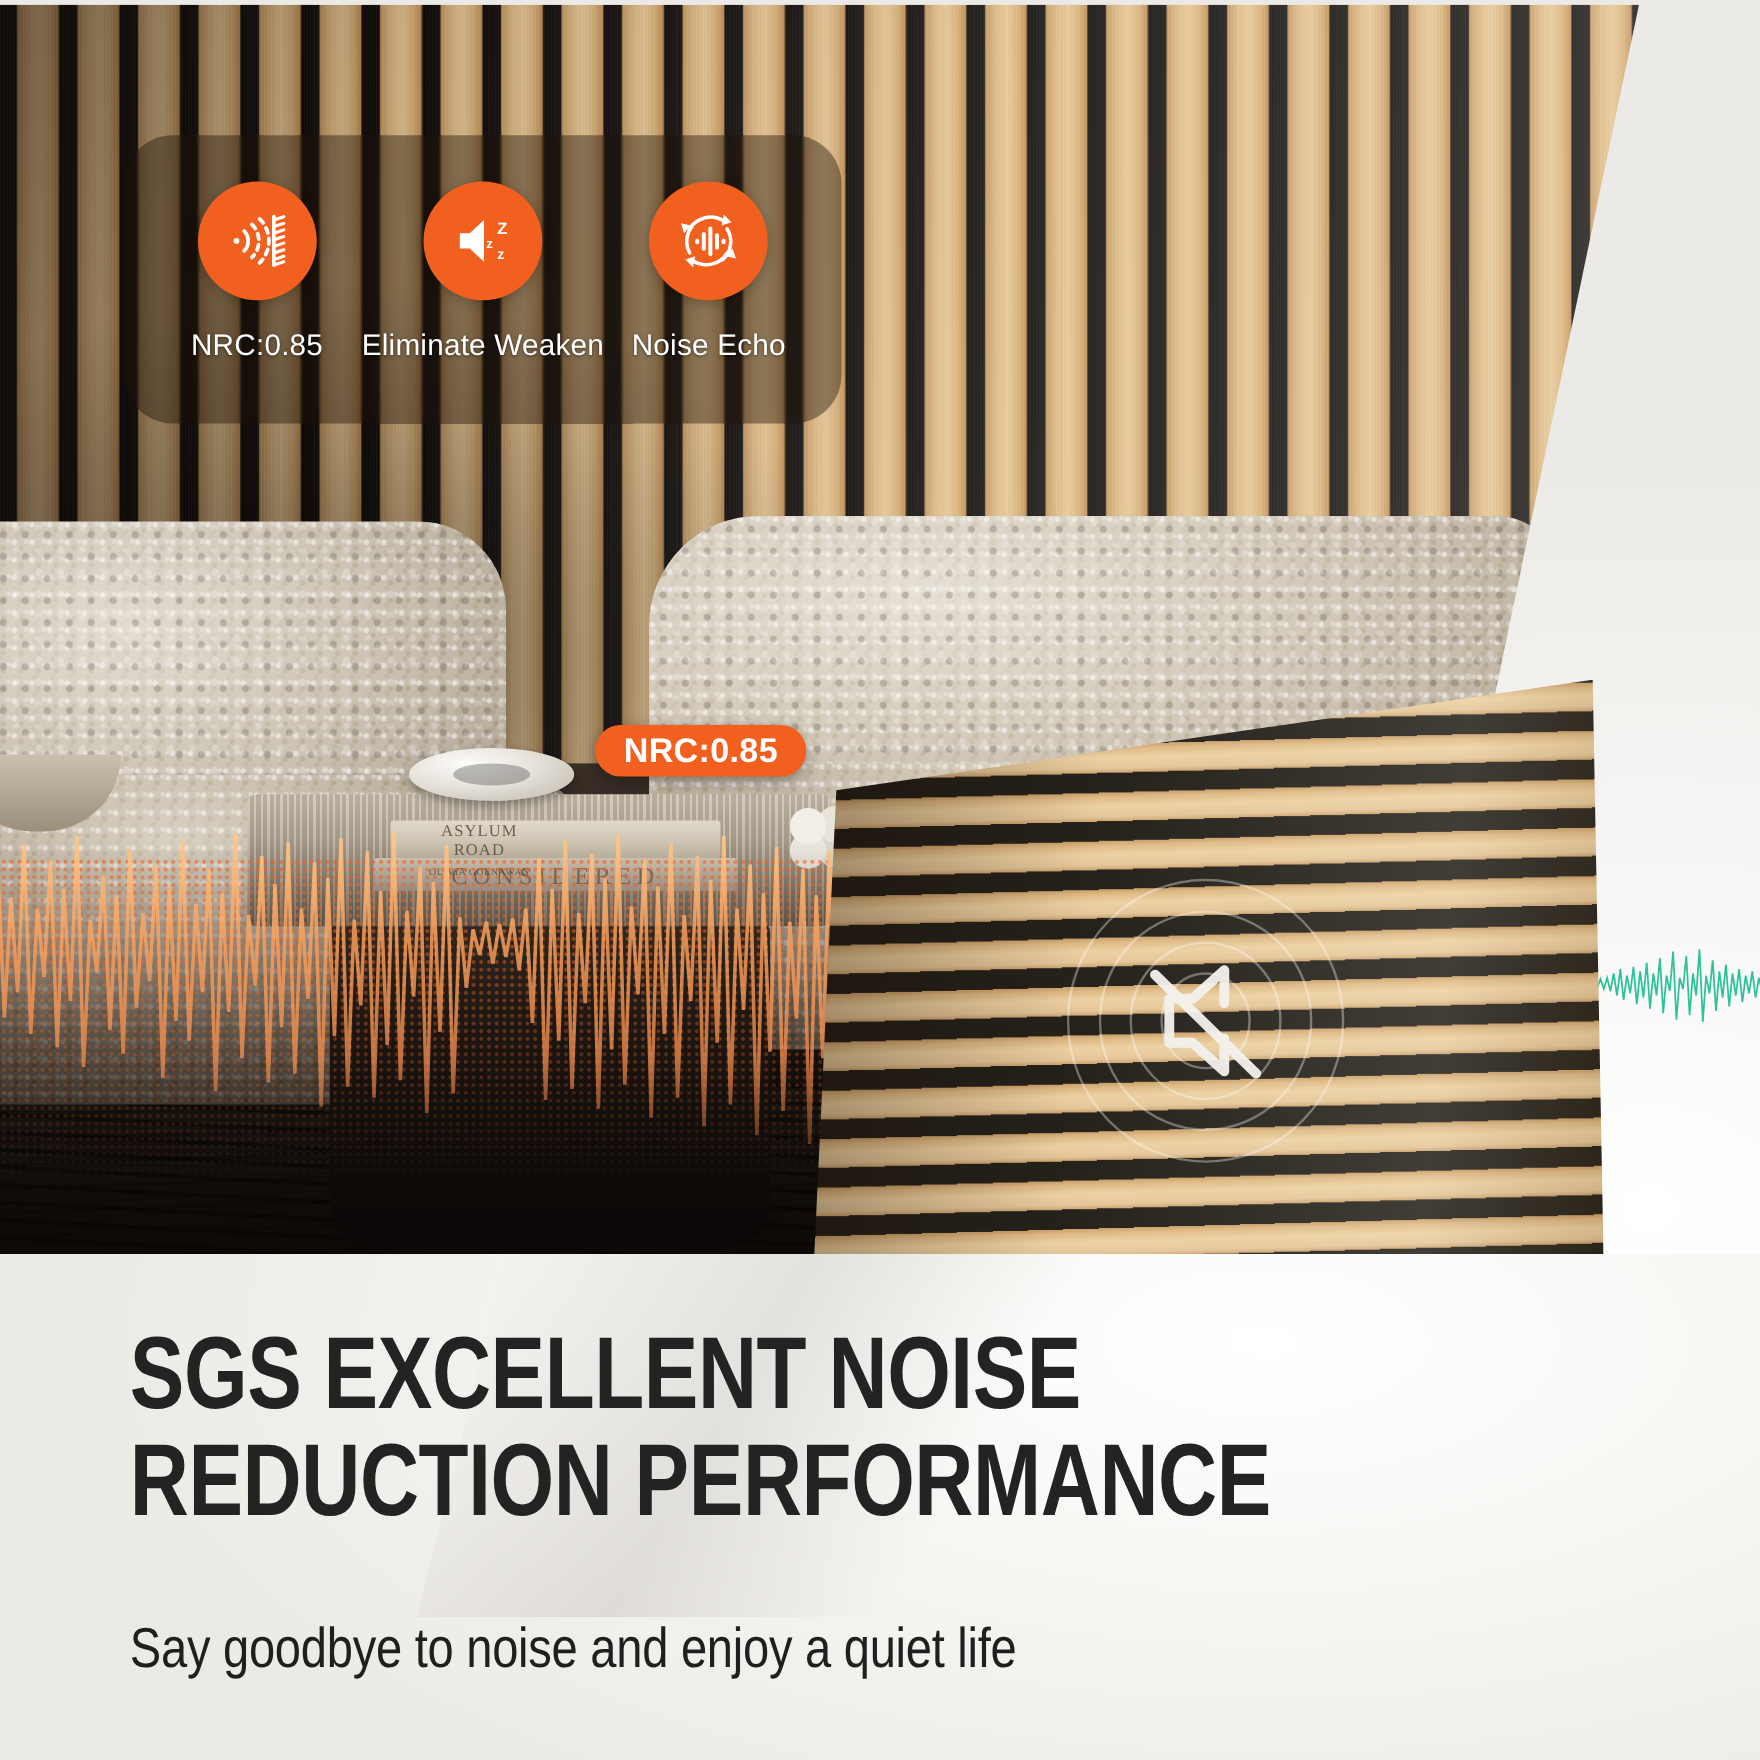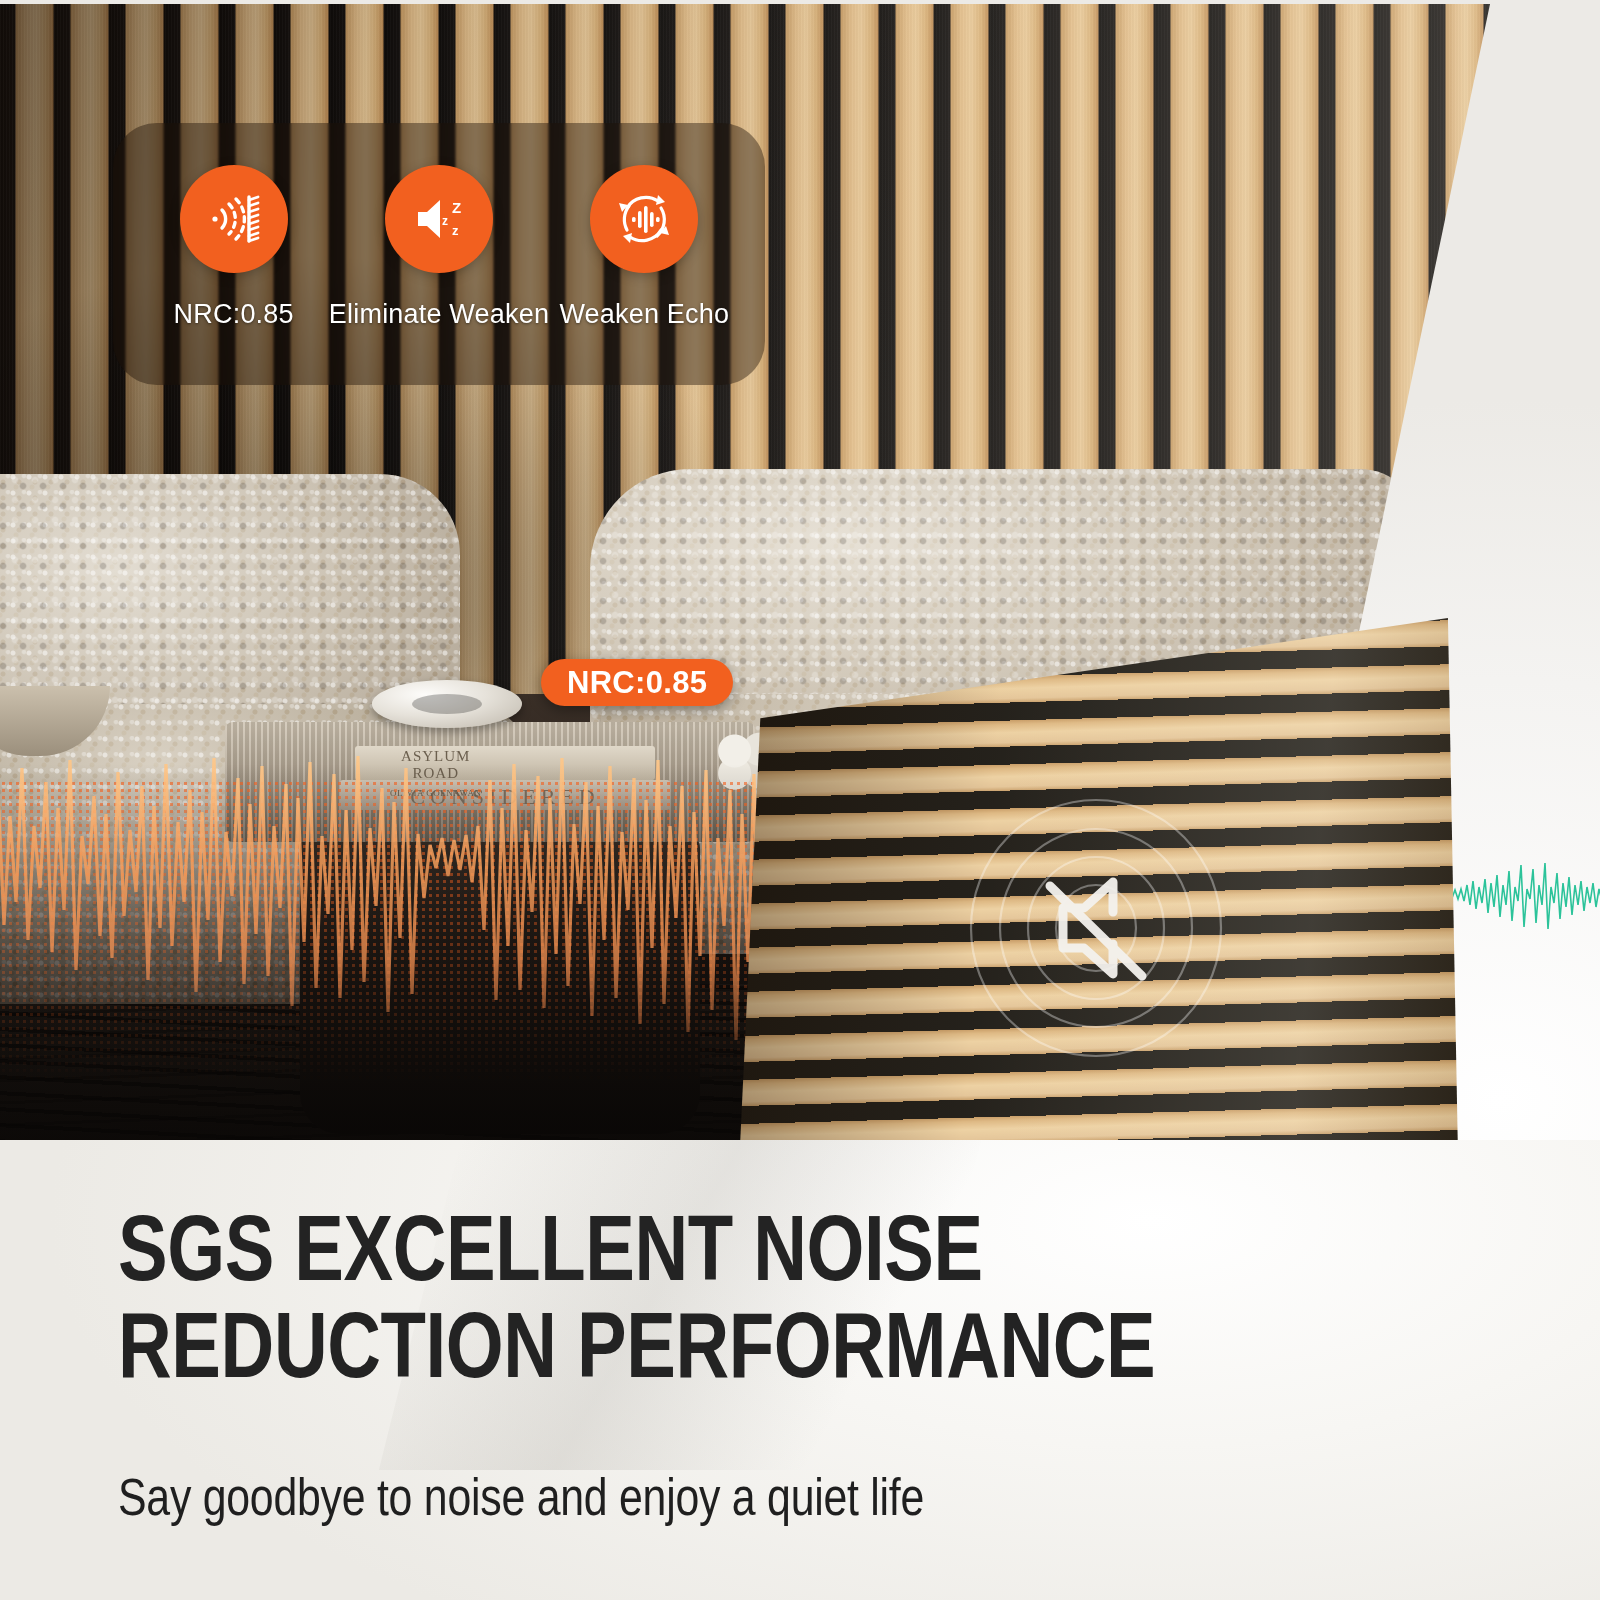--- a/index.html
+++ b/index.html
@@ -525,21 +525,21 @@
               </g>
               <g fill="#ffffff">
                 <rect x="19" y="29" width="3.6" height="5" rx="1.6"></rect>
                 <rect x="25" y="23" width="3.6" height="17" rx="1.8"></rect>
                 <rect x="31" y="18" width="3.6" height="27" rx="1.8"></rect>
                 <rect x="37" y="24" width="3.6" height="15" rx="1.8"></rect>
                 <rect x="43" y="29" width="3.6" height="5" rx="1.6"></rect>
               </g>
             </svg>
           </div>
-          <div class="feature-label">Weaken Echo</div>
+          <div class="feature-label">Noise Echo</div>
         </div>
 
       </div>
     </div>
   </div>
 
   <div class="bottom"></div>
   <div class="shadow-streak"></div>
 
   <div class="headline">SGS EXCELLENT NOISE REDUCTION PERFORMANCE</div>

